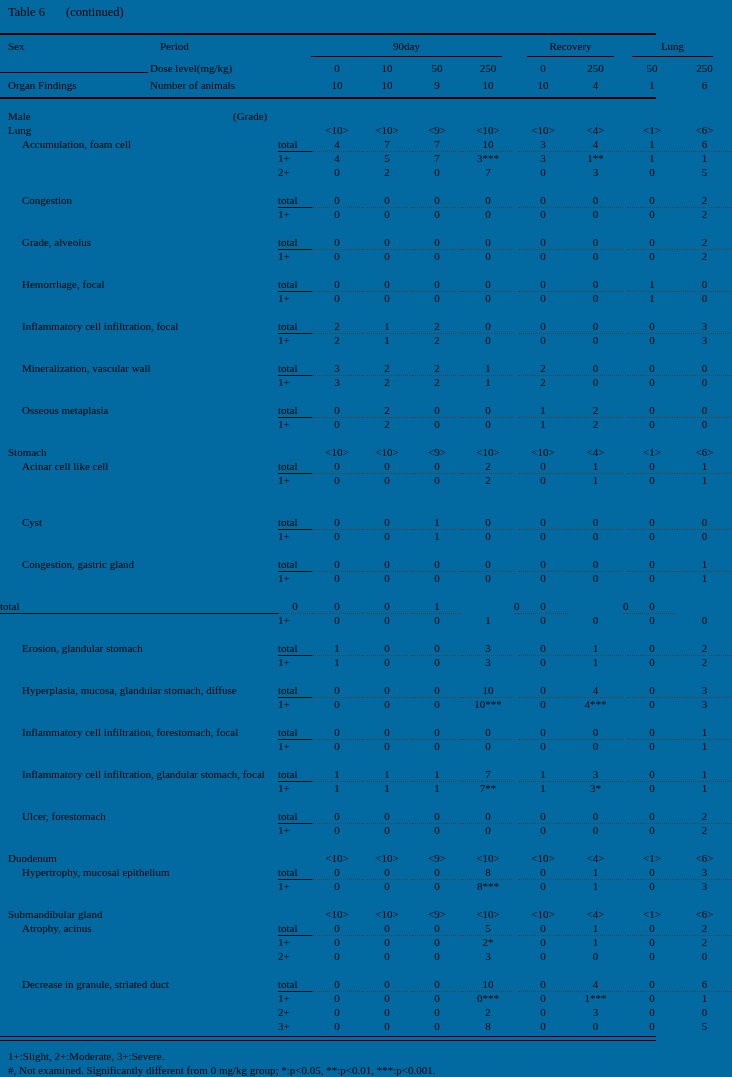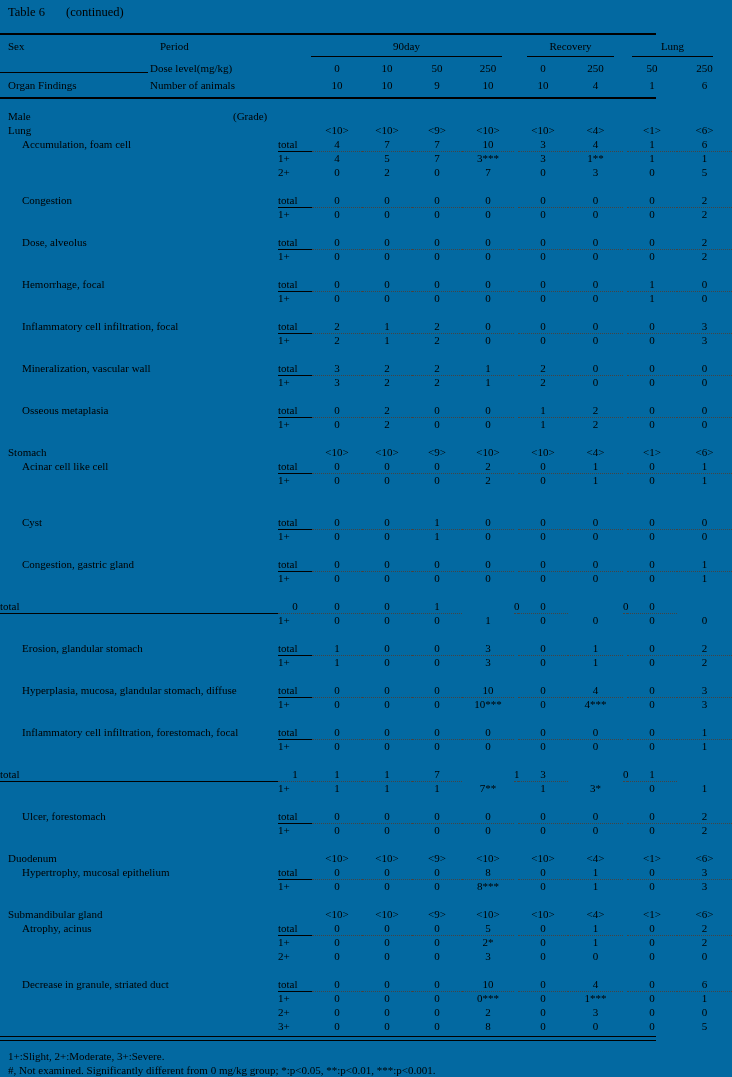--- a/index.html
+++ b/index.html
@@ -183,21 +183,21 @@
             <div class="cell sp"></div>
             <div class="cell c-v">0</div>
             <div class="cell c-v">0</div>
             <div class="cell sp"></div>
             <div class="cell c-v">0</div>
             <div class="cell c-v">2</div>
           </div>
         </div>
         <div class="finding-block">
           <div class="grid-row rule">
-            <div class="cell c-label">Dose, alveolus</div>
+            <div class="cell c-label">Grade, alveolus</div>
             <div class="cell c-rl">total</div>
             <div class="cell c-v">0</div>
             <div class="cell c-v">0</div>
             <div class="cell c-v">0</div>
             <div class="cell c-v">0</div>
             <div class="cell sp"></div>
             <div class="cell c-v">0</div>
             <div class="cell c-v">0</div>
             <div class="cell sp"></div>
             <div class="cell c-v">0</div>
@@ -556,20 +556,21 @@
             <div class="cell sp"></div>
             <div class="cell c-v">0</div>
             <div class="cell c-v">0</div>
             <div class="cell sp"></div>
             <div class="cell c-v">0</div>
             <div class="cell c-v">1</div>
           </div>
         </div>
         <div class="finding-block">
           <div class="grid-row rule">
+            <div class="cell c-label">Inflammatory cell infiltration, glandular stomach, focal</div>
             <div class="cell c-rl">total</div>
             <div class="cell c-v">1</div>
             <div class="cell c-v">1</div>
             <div class="cell c-v">1</div>
             <div class="cell c-v">7</div>
             <div class="cell sp"></div>
             <div class="cell c-v">1</div>
             <div class="cell c-v">3</div>
             <div class="cell sp"></div>
             <div class="cell c-v">0</div>

